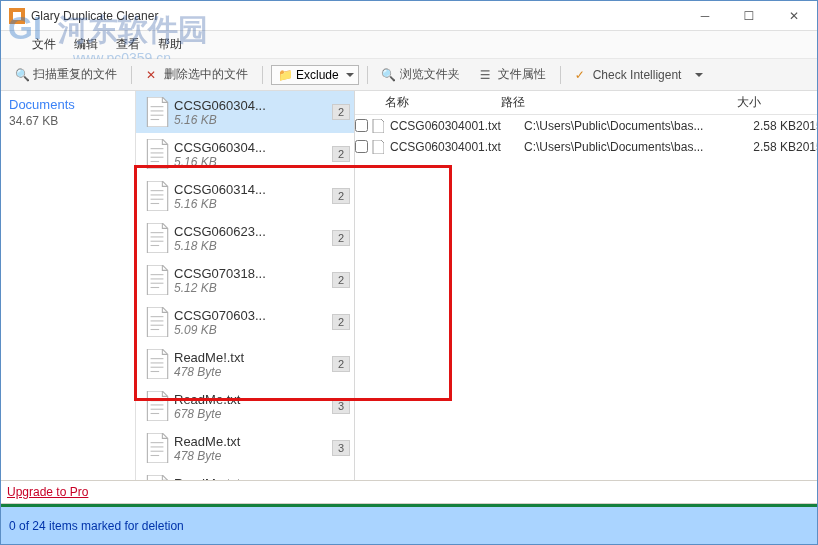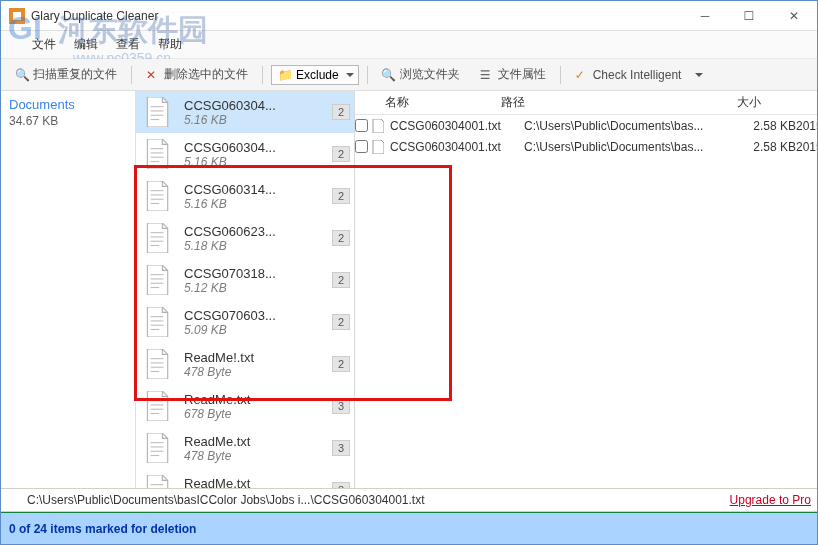--- a/index.html
+++ b/index.html
@@ -22,21 +22,21 @@
 .icon-blue { color: #1d6fb8; }
 .icon-red { color: #c0392b; }
 .icon-brown { color: #b5651d; }
 .icon-orange { color: #d88820; }
 .icon-gray { color: #666; }
 .content { flex: 1; display: flex; min-height: 0; position: relative; }
 .sidebar { width: 135px; background: #fff; border-right: 1px solid #e0e0e0; padding: 6px 8px; }
 .sidebar-title { font-size: 13px; color: #3b82f6; margin-bottom: 2px; }
 .sidebar-sub { font-size: 12px; color: #606060; }
 .midlist { width: 219px; background: #fff; border-right: 1px solid #d8d8d8; overflow: hidden; display: flex; flex-direction: column; }
-.file-item { display: flex; align-items: center; padding: 4px 6px 4px 6px; height: 44px; gap: 12px; position: relative; }
+.file-item { display: flex; align-items: center; padding: 4px 6px 4px 6px; height: 44px; gap: 2px; position: relative; }
 .file-item.selected { background: #cde6fb; }
 .file-icon { width: 30px; height: 34px; display: flex; align-items: center; justify-content: center; flex-shrink: 0; }
 .file-body { flex: 1; display: flex; flex-direction: column; justify-content: center; min-width: 0; }
 .file-name { font-size: 13px; color: #333; white-space: nowrap; overflow: hidden; text-overflow: ellipsis; }
 .file-size { font-size: 12px; color: #7d7d7d; font-style: italic; }
 .file-badge { position: absolute; right: 4px; top: 50%; transform: translateY(-50%); background: #e4e4e4; color: #555; width: 18px; height: 16px; font-size: 11px; display: flex; align-items: center; justify-content: center; border: 1px solid #ccc; }
 .rightpanel { flex: 1; display: flex; flex-direction: column; min-width: 0; }
 .col-headers { height: 24px; display: flex; align-items: center; border-bottom: 1px solid #e4e4e4; font-size: 12px; color: #333; padding-left: 4px; }
 .col-name { width: 140px; padding-left: 26px; }
 .col-path { width: 196px; padding-left: 2px; }
@@ -45,21 +45,21 @@
 .row { height: 21px; display: flex; align-items: center; font-size: 12px; color: #333; }
 .row input[type=checkbox] { margin-right: 4px; }
 .row-icon { width: 14px; height: 16px; margin-right: 4px; display: flex; align-items: center; }
 .row .cell-name { width: 134px; white-space: nowrap; overflow: hidden; }
 .row .cell-path { width: 196px; white-space: nowrap; overflow: hidden; color: #333; }
 .row .cell-size { width: 76px; text-align: right; white-space: nowrap; }
 .row .cell-date { flex: 1; text-align: right; padding-right: 4px; overflow: hidden; white-space: nowrap; }
 .pathbar { height: 24px; display: flex; align-items: center; border-top: 1px solid #d4d0c8; border-bottom: 1px solid #d4d0c8; padding: 0 6px; font-size: 12px; }
 .pathbar-text { flex: 1; white-space: nowrap; overflow: hidden; color: #333; padding-left: 20px; }
 .pathbar-upgrade { color: #c70025; text-decoration: underline; cursor: pointer; }
-.statusbar { height: 32px; background: #aad4ff; display: flex; align-items: center; padding: 0 8px; font-size: 12px; color: #0033aa; border-top: 1px solid #15803d; font-weight: bold; }
+.statusbar { height: 40px; background: #aad4ff; display: flex; align-items: center; padding: 0 8px; font-size: 12px; color: #0033aa; border-top: 3px solid #15803d; }
 .redbox { position: absolute; border: 3px solid #e01313; pointer-events: none; left: 133px; top: 74px; width: 318px; height: 236px; z-index: 5; }
 svg.doc { width: 26px; height: 30px; }
 .dropdown-arrow { display: inline-block; border-left: 4px solid transparent; border-right: 4px solid transparent; border-top: 4px solid #555; margin-left: 3px; }
 </style>
 </head>
 <body>
 
 <div class="titlebar">
   <div class="title-icon">
     <svg width="12" height="12" viewBox="0 0 12 12">
@@ -328,19 +328,18 @@
           <span class="cell-name">CCSG060304001.txt</span>
           <span class="cell-path">C:\Users\Public\Documents\bas...</span>
           <span class="cell-size">2.58 KB</span>
           <span class="cell-date">2015-0</span>
         </div>
       </div>
   </div>
 </div>
 
 <div class="pathbar">
-  <div class="pathbar-text">C:\Users\Public\Documents\basICColor Jobs\Jobs i...\CCSG060304001.txt</div>
   <div class="pathbar-upgrade">Upgrade to Pro</div>
 </div>
 
 <div class="statusbar">
   <span>0 of 24 items marked for deletion</span>
 </div>
 
 </body></html>

